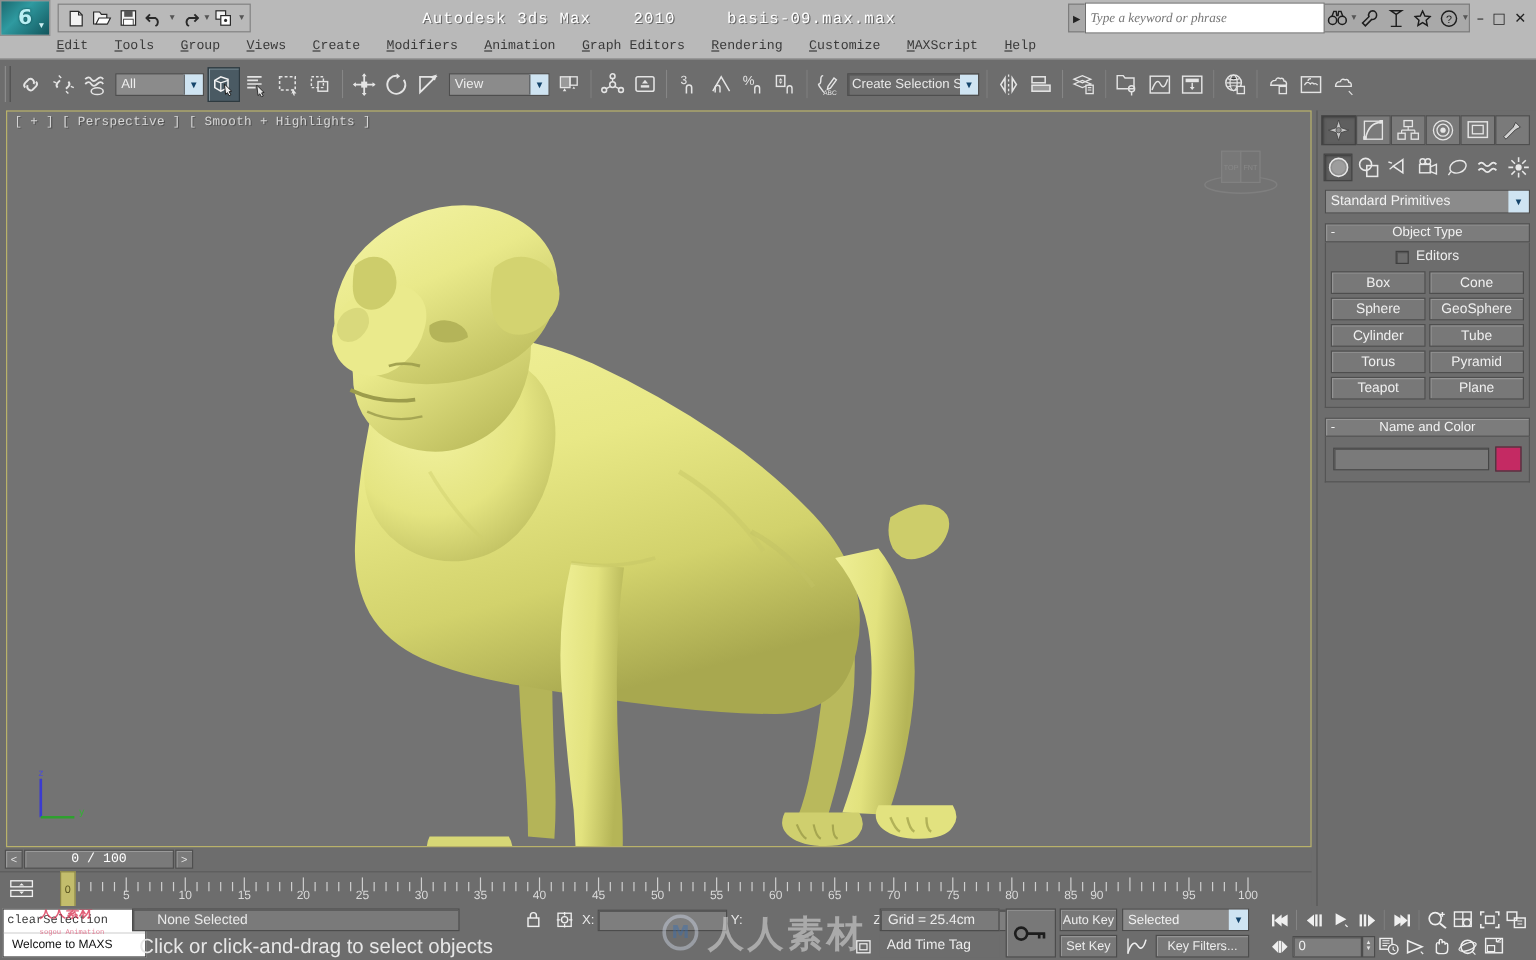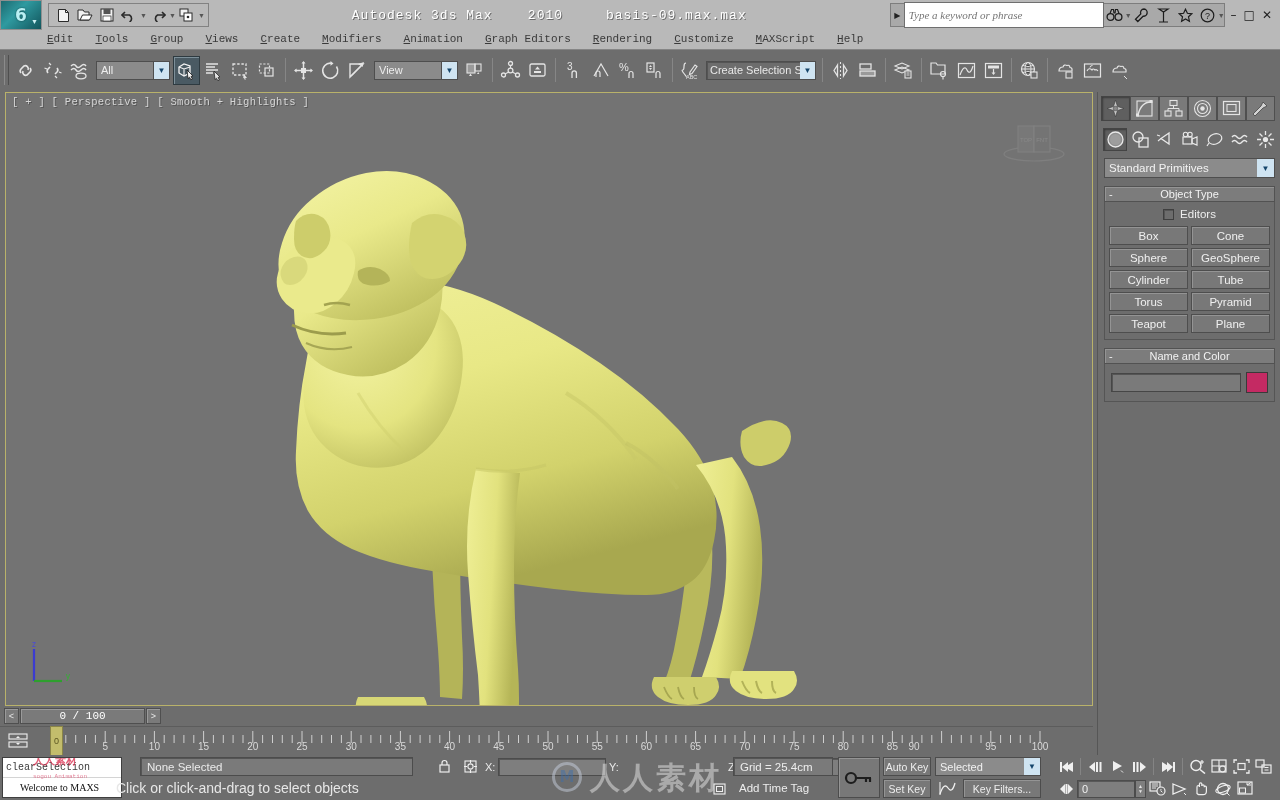--- a/index.html
+++ b/index.html
@@ -175,41 +175,41 @@
   .listener {
     position:absolute; left:2px; top:2px; width:120px; height:41px;
     background:#ffffff; border:1px solid #3f3f3f; overflow:hidden;
   }
   .lst-line1 {
     height:20px; color:#3a3a3a; font-family:"Liberation Mono", monospace;
     font-size:10px; line-height:20px; padding-left:3px; position:relative;
     border-bottom:1px solid #d4d4d4;
   }
   .lst-line2 {
-    height:20px; color:#101010; font-family:Liberation Serif, serif;
-    font-size:10px; line-height:20px; padding-left:17px; white-space:nowrap;
+    height:20px; color:#101010; font-family:Liberation Sans, sans-serif;
+    font-size:10px; line-height:20px; padding-left:7px; white-space:nowrap;
   }
   .wm-red {
     position:absolute; left:0; top:-7px; width:104px; height:26px;
     color:#d8294a; font-size:11px; font-weight:bold; opacity:.75;
     text-align:center; pointer-events:none;
     font-family:"DejaVu Sans", sans-serif;
   }
   .wm-red2 {
     position:absolute; left:10px; top:9px; width:94px;
     color:#e06a86; font-size:6px; text-align:center; opacity:.85;
   }
   .selfield {
     position:absolute; left:110px; top:2px; width:273px; height:19px;
     background:#7a7a7a; border:1px solid #4c4c4c; box-shadow:inset 1px 1px 0 #555;
-    color:#eaeaea; font-size:11.5px; line-height:18px; padding-left:6px;margin-left:30px;
+    color:#eaeaea; font-size:11.5px; line-height:18px; padding-left:20px;
   }
   .prompt {
     position:absolute; left:110px; top:24px; width:600px; height:19px;
-    color:#e7e7e7; font-size:14px; line-height:19px; padding-left:6px;
+    color:#e7e7e7; font-size:17px; line-height:19px; padding-left:6px;
   }
   .lockbtn {
     position:absolute; left:434px; top:2px; width:20px; height:19px;
     display:flex; align-items:center; justify-content:center; color:#efefef;
   }
   .xformbtn {
     position:absolute; left:460px; top:2px; width:20px; height:19px;
     display:flex; align-items:center; justify-content:center; color:#efefef;
   }
   .coordbox {

